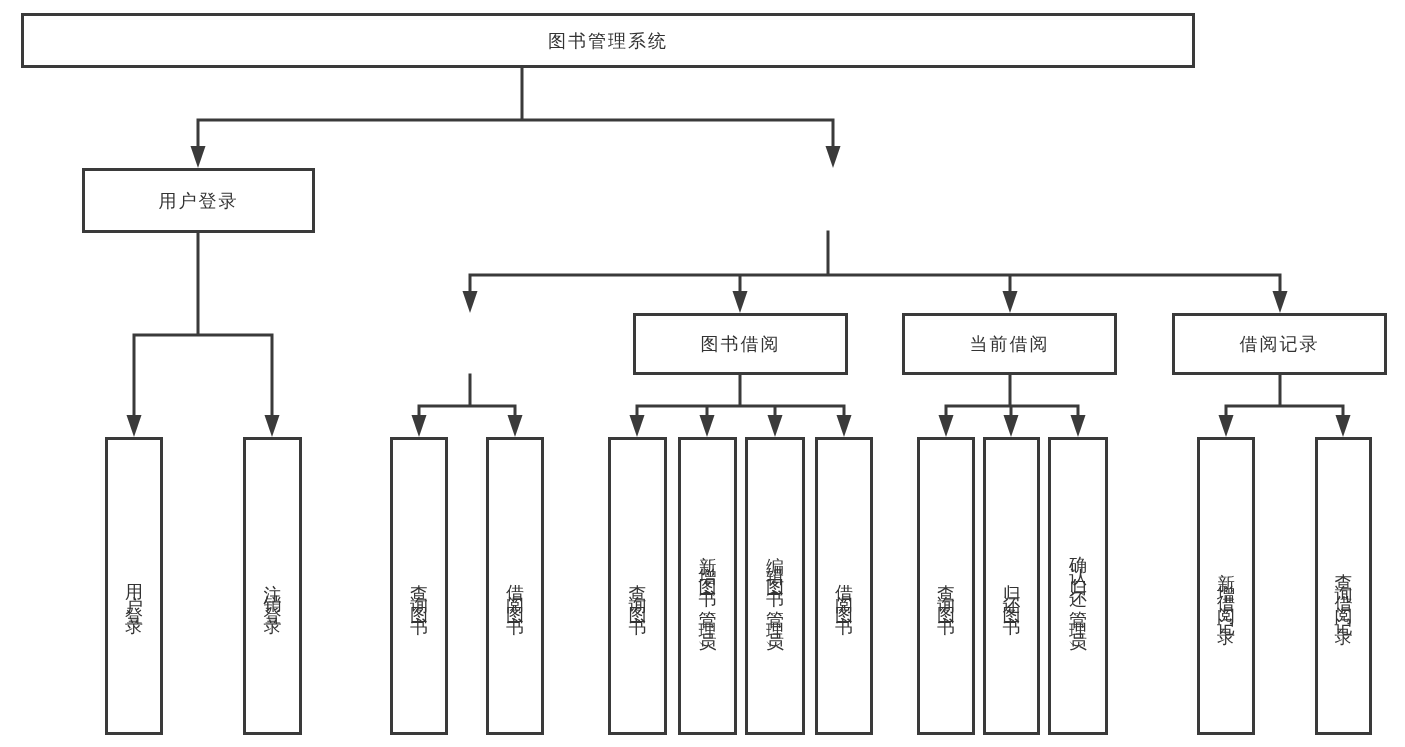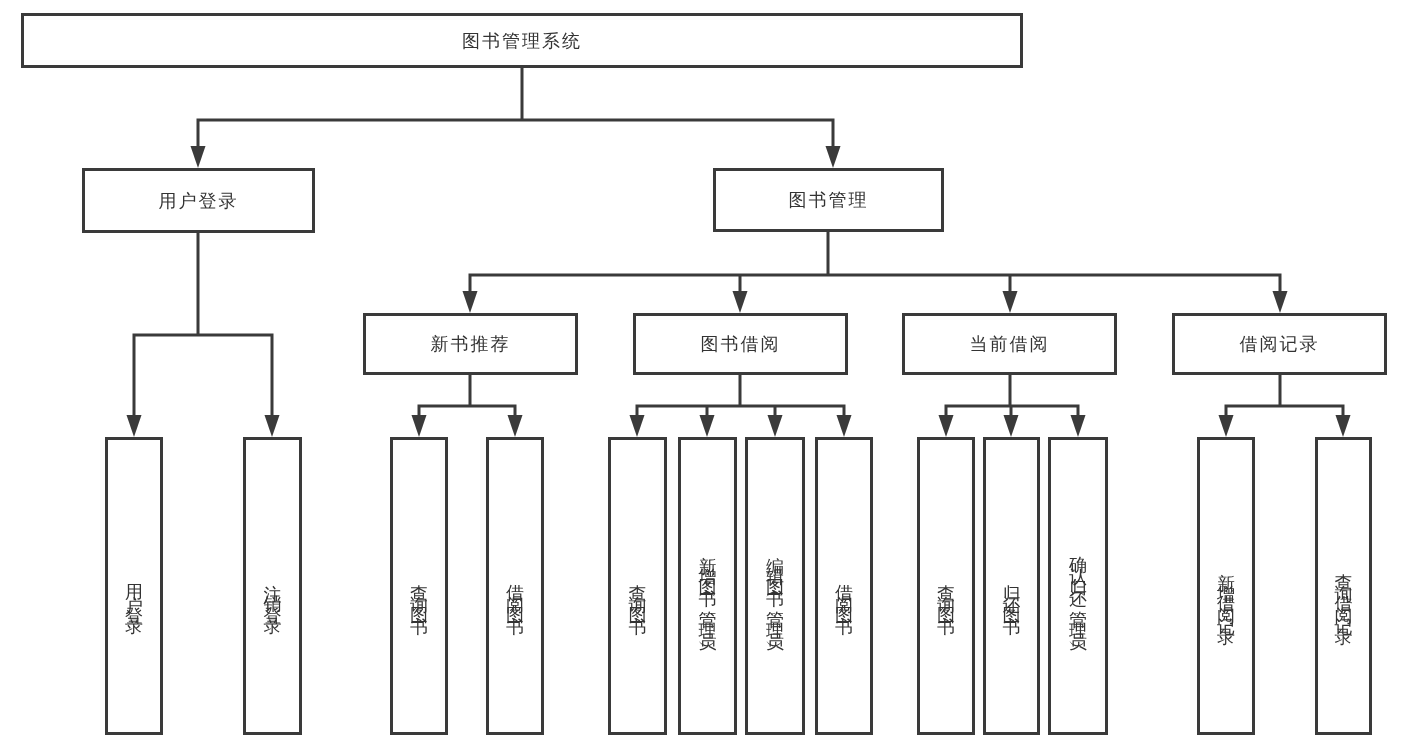--- a/index.html
+++ b/index.html
@@ -83,34 +83,28 @@
       <polygon points="767.5,415 782.5,415 775,437"></polygon>
       <polygon points="836.5,415 851.5,415 844,437"></polygon>
       <polygon points="938.5,415 953.5,415 946,437"></polygon>
       <polygon points="1003.5,415 1018.5,415 1011,437"></polygon>
       <polygon points="1070.5,415 1085.5,415 1078,437"></polygon>
       <polygon points="1218.5,415 1233.5,415 1226,437"></polygon>
       <polygon points="1335.5,415 1350.5,415 1343,437"></polygon>
     </g>
   </svg>
 
-  <div class="node hnode" style="left:21px;top:13px;width:1002px;height:55px">
+  <div class="node hnode" style="left:21px;top:13px;width:1174px;height:55px">
     <span>图书管理系统</span>
   </div>
 
   <div class="node hnode" style="left:82px;top:168px;width:233px;height:65px">
     <span>用户登录</span>
   </div>
-  <div class="node hnode" style="left:713px;top:168px;width:231px;height:64px">
-    <span>图书管理</span>
-  </div>
 
-  <div class="node hnode" style="left:363px;top:313px;width:215px;height:62px">
-    <span>新书推荐</span>
-  </div>
   <div class="node hnode" style="left:902px;top:313px;width:215px;height:62px">
     <span>当前借阅</span>
   </div>
   <div class="node hnode" style="left:633px;top:313px;width:215px;height:62px">
     <span>图书借阅</span>
   </div>
   <div class="node hnode" style="left:1172px;top:313px;width:215px;height:62px">
     <span>借阅记录</span>
   </div>
 

